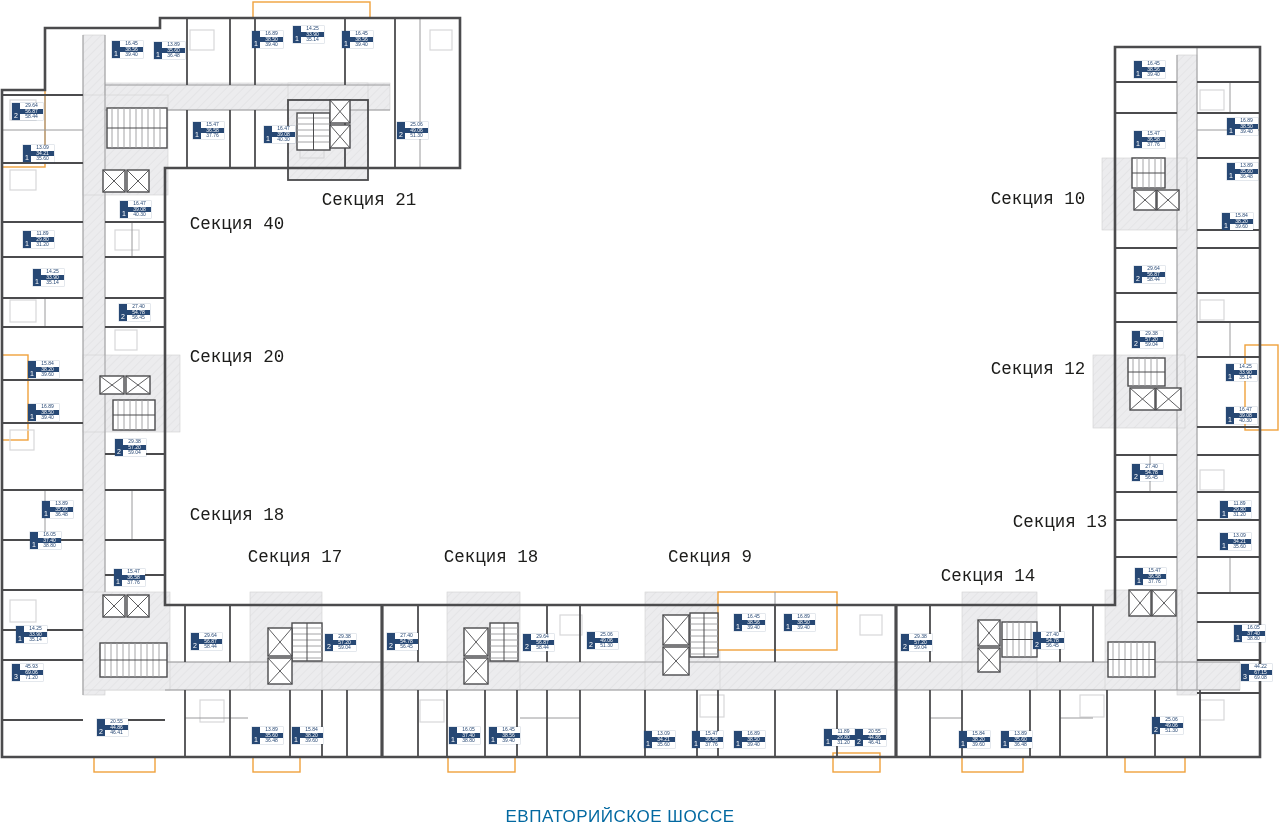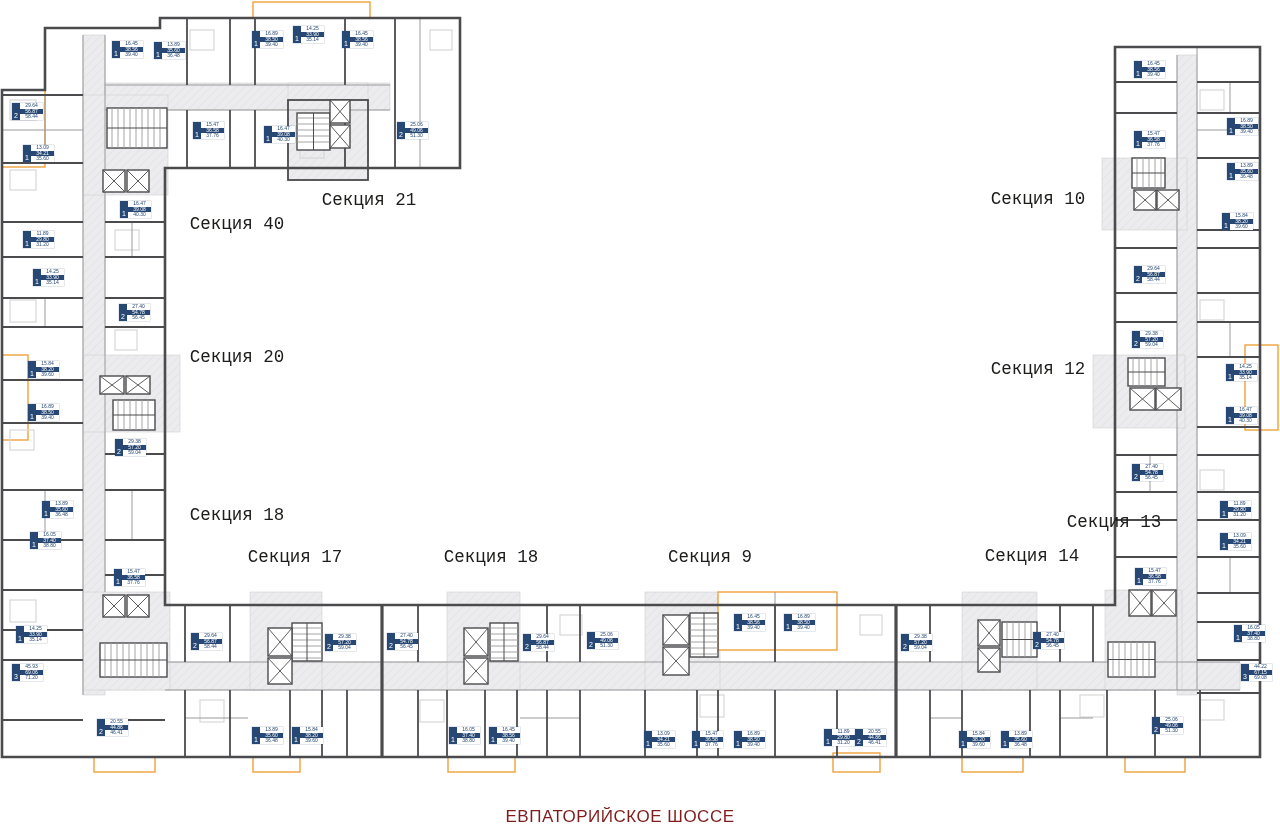--- a/index.html
+++ b/index.html
@@ -1,20 +1,20 @@
 <!DOCTYPE html>
 <html style="--navy: #274874;"><head>
 <meta charset="utf-8">
 <style>
   html,body{margin:0;padding:0;background:#ffffff;}
   body{width:1280px;height:829px;overflow:hidden;font-family:"Liberation Sans",sans-serif;}
   .plan-wrap{position:relative;width:1280px;height:829px;background:#fff;}
   svg#plan{position:absolute;left:0;top:0;}
   .section-label{position:absolute;transform:translate(-50%,-50%);font-size:17.5px;color:#1d1d1b;white-space:nowrap;font-family:Liberation Mono, monospace;}
-  .street-label{position:absolute;transform:translate(-50%,-50%);font-size:17px;letter-spacing:.5px;color:#7f1d1d;white-space:nowrap;}
+  .street-label{position:absolute;transform:translate(-50%,-50%);font-size:17px;letter-spacing:.5px;color:#0369a1;white-space:nowrap;}
   .badge{position:absolute;display:flex;width:31px;height:17px;box-shadow:0 0 0 .5px rgba(39,72,116,.25);background:#fff;cursor:pointer;}
   .badge .rc{width:8px;background:var(--navy,#274874);color:#fff;font-size:7px;line-height:7px;display:flex;align-items:flex-end;justify-content:center;padding-bottom:1px;}
   .badge .ar{flex:1;display:flex;flex-direction:column;}
   .badge .ar div{flex:1;font-size:5px;line-height:5.7px;text-align:center;color:var(--navy,#274874);background:#fff;white-space:nowrap;overflow:hidden;}
   .badge .ar div:nth-child(2){background:var(--navy,#274874);color:#fff;}
 </style>
 </head>
 <body>
 
 <div class="plan-wrap">
@@ -430,22 +430,22 @@
         <g>
           <rect x="1152" y="590" width="24" height="26" fill="#fff" stroke="#4b4b4d" stroke-width="1.4"></rect>
           <line x1="1152" y1="590" x2="1176" y2="616" stroke="#4b4b4d" stroke-width="0.9"></line>
           <line x1="1176" y1="590" x2="1152" y2="616" stroke="#4b4b4d" stroke-width="0.9"></line>
         </g>
       </g>
     </svg>
   <div id="labels">
       <div class="section-label" style="left: 1038px; top: 199px;">Секция 10</div>
       <div class="section-label" style="left: 1038px; top: 369px;">Секция 12</div>
-      <div class="section-label" style="left: 1114px; top: 522px;">Секция 13</div>
-      <div class="section-label" style="left: 988px; top: 556px; margin-left: 44px;">Секция 14</div>
+      <div class="section-label" style="left: 1060px; top: 522px;">Секция 13</div>
+      <div class="section-label" style="left: 988px; top: 576px;">Секция 14</div>
       <div class="section-label" style="left: 710px; top: 557px;">Секция 9</div>
       <div class="section-label" style="left: 491px; top: 557px;">Секция 18</div>
       <div class="section-label" style="left: 295px; top: 557px;">Секция 17</div>
       <div class="section-label" style="left: 237px; top: 495px; margin-top: 20px;">Секция 18</div>
       <div class="section-label" style="left: 237px; top: 357px;">Секция 20</div>
       <div class="section-label" style="left: 237px; top: 224px;">Секция 40</div>
       <div class="section-label" style="left: 369px; top: 200px;">Секция 21</div>
     </div>
   <div id="badges">
       <div class="badge" style="left: 112px; top: 41px;">

